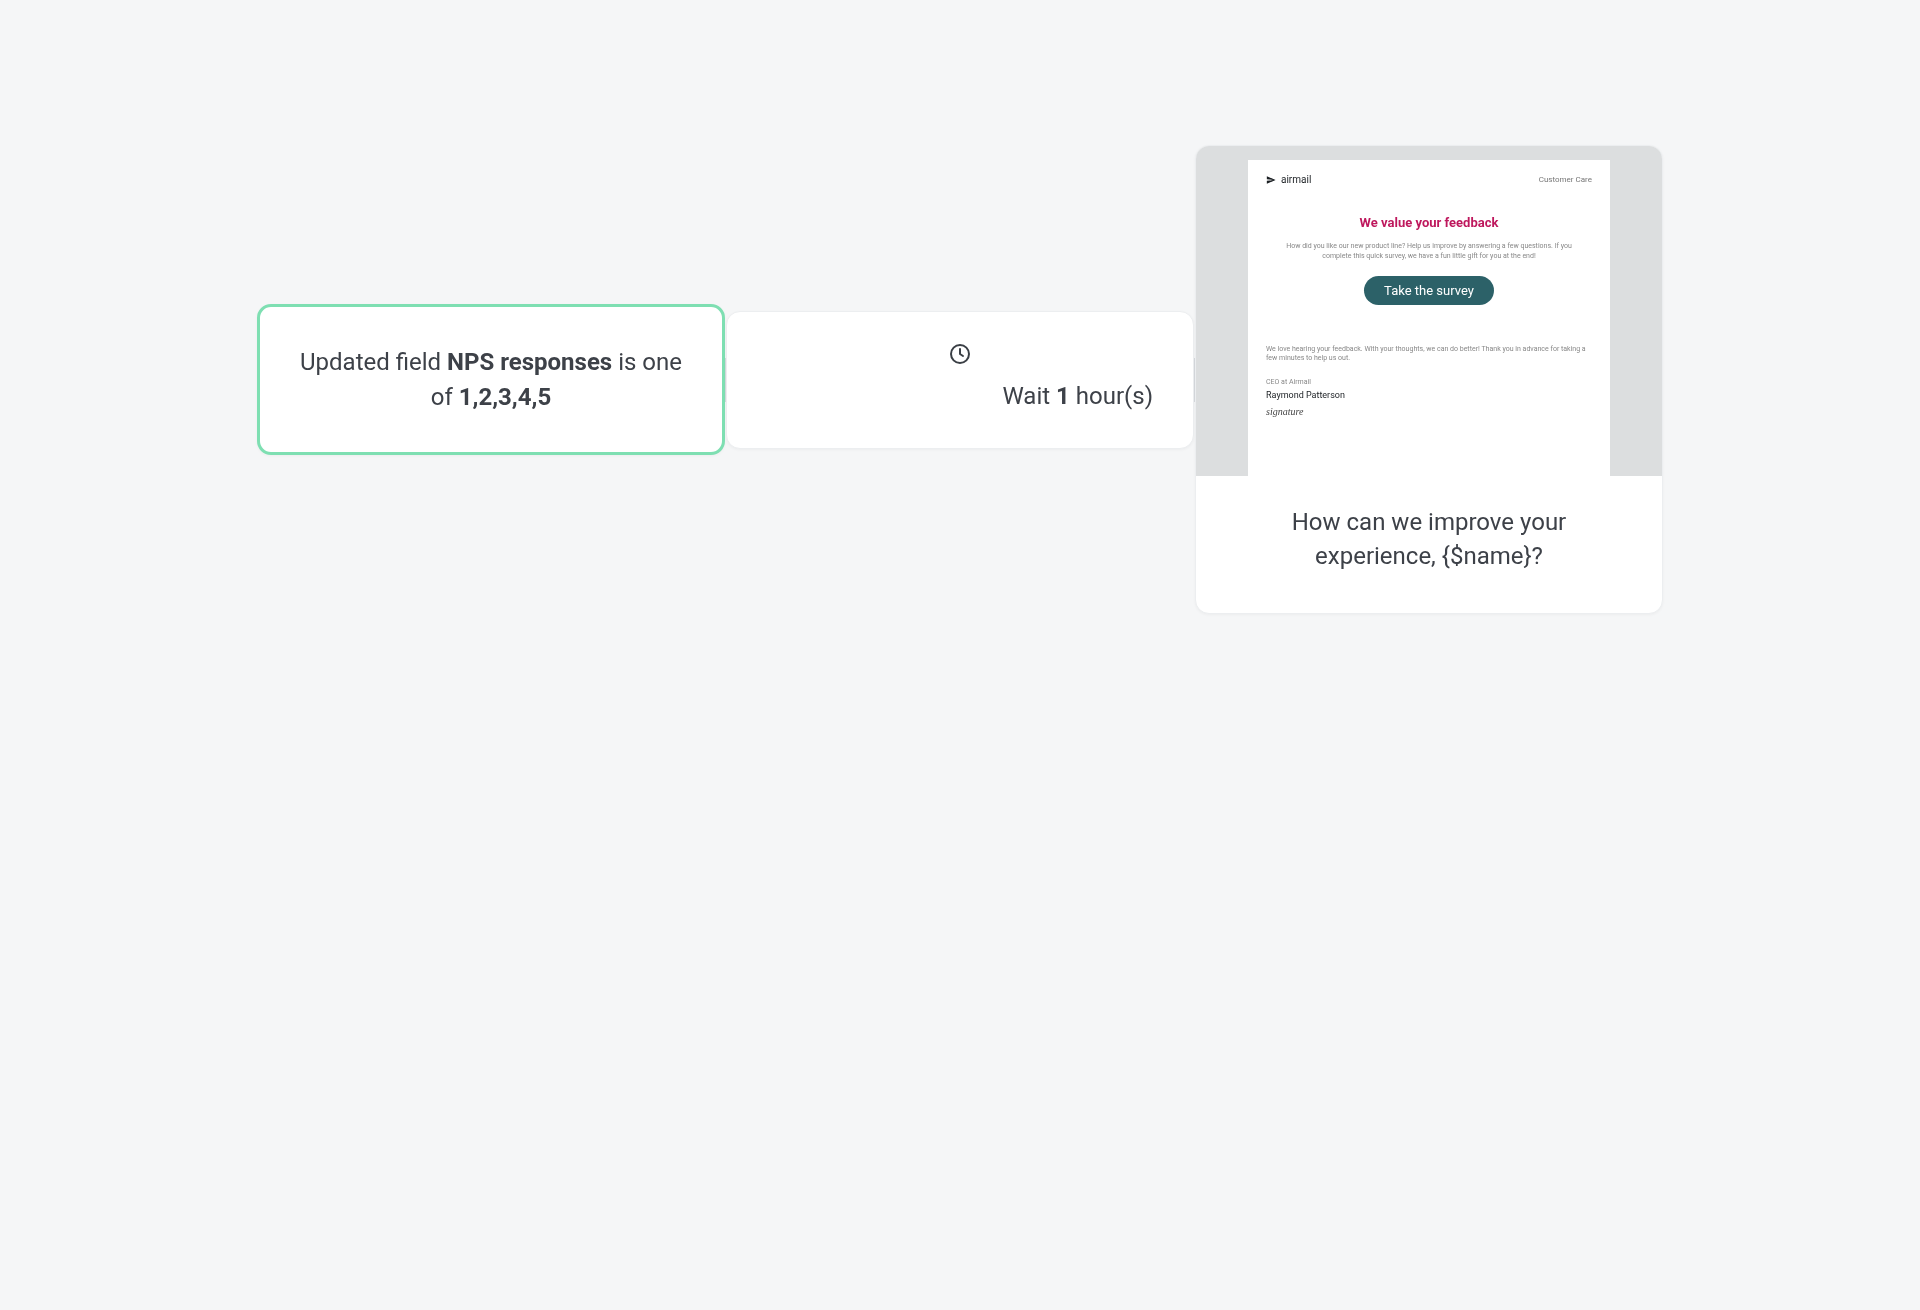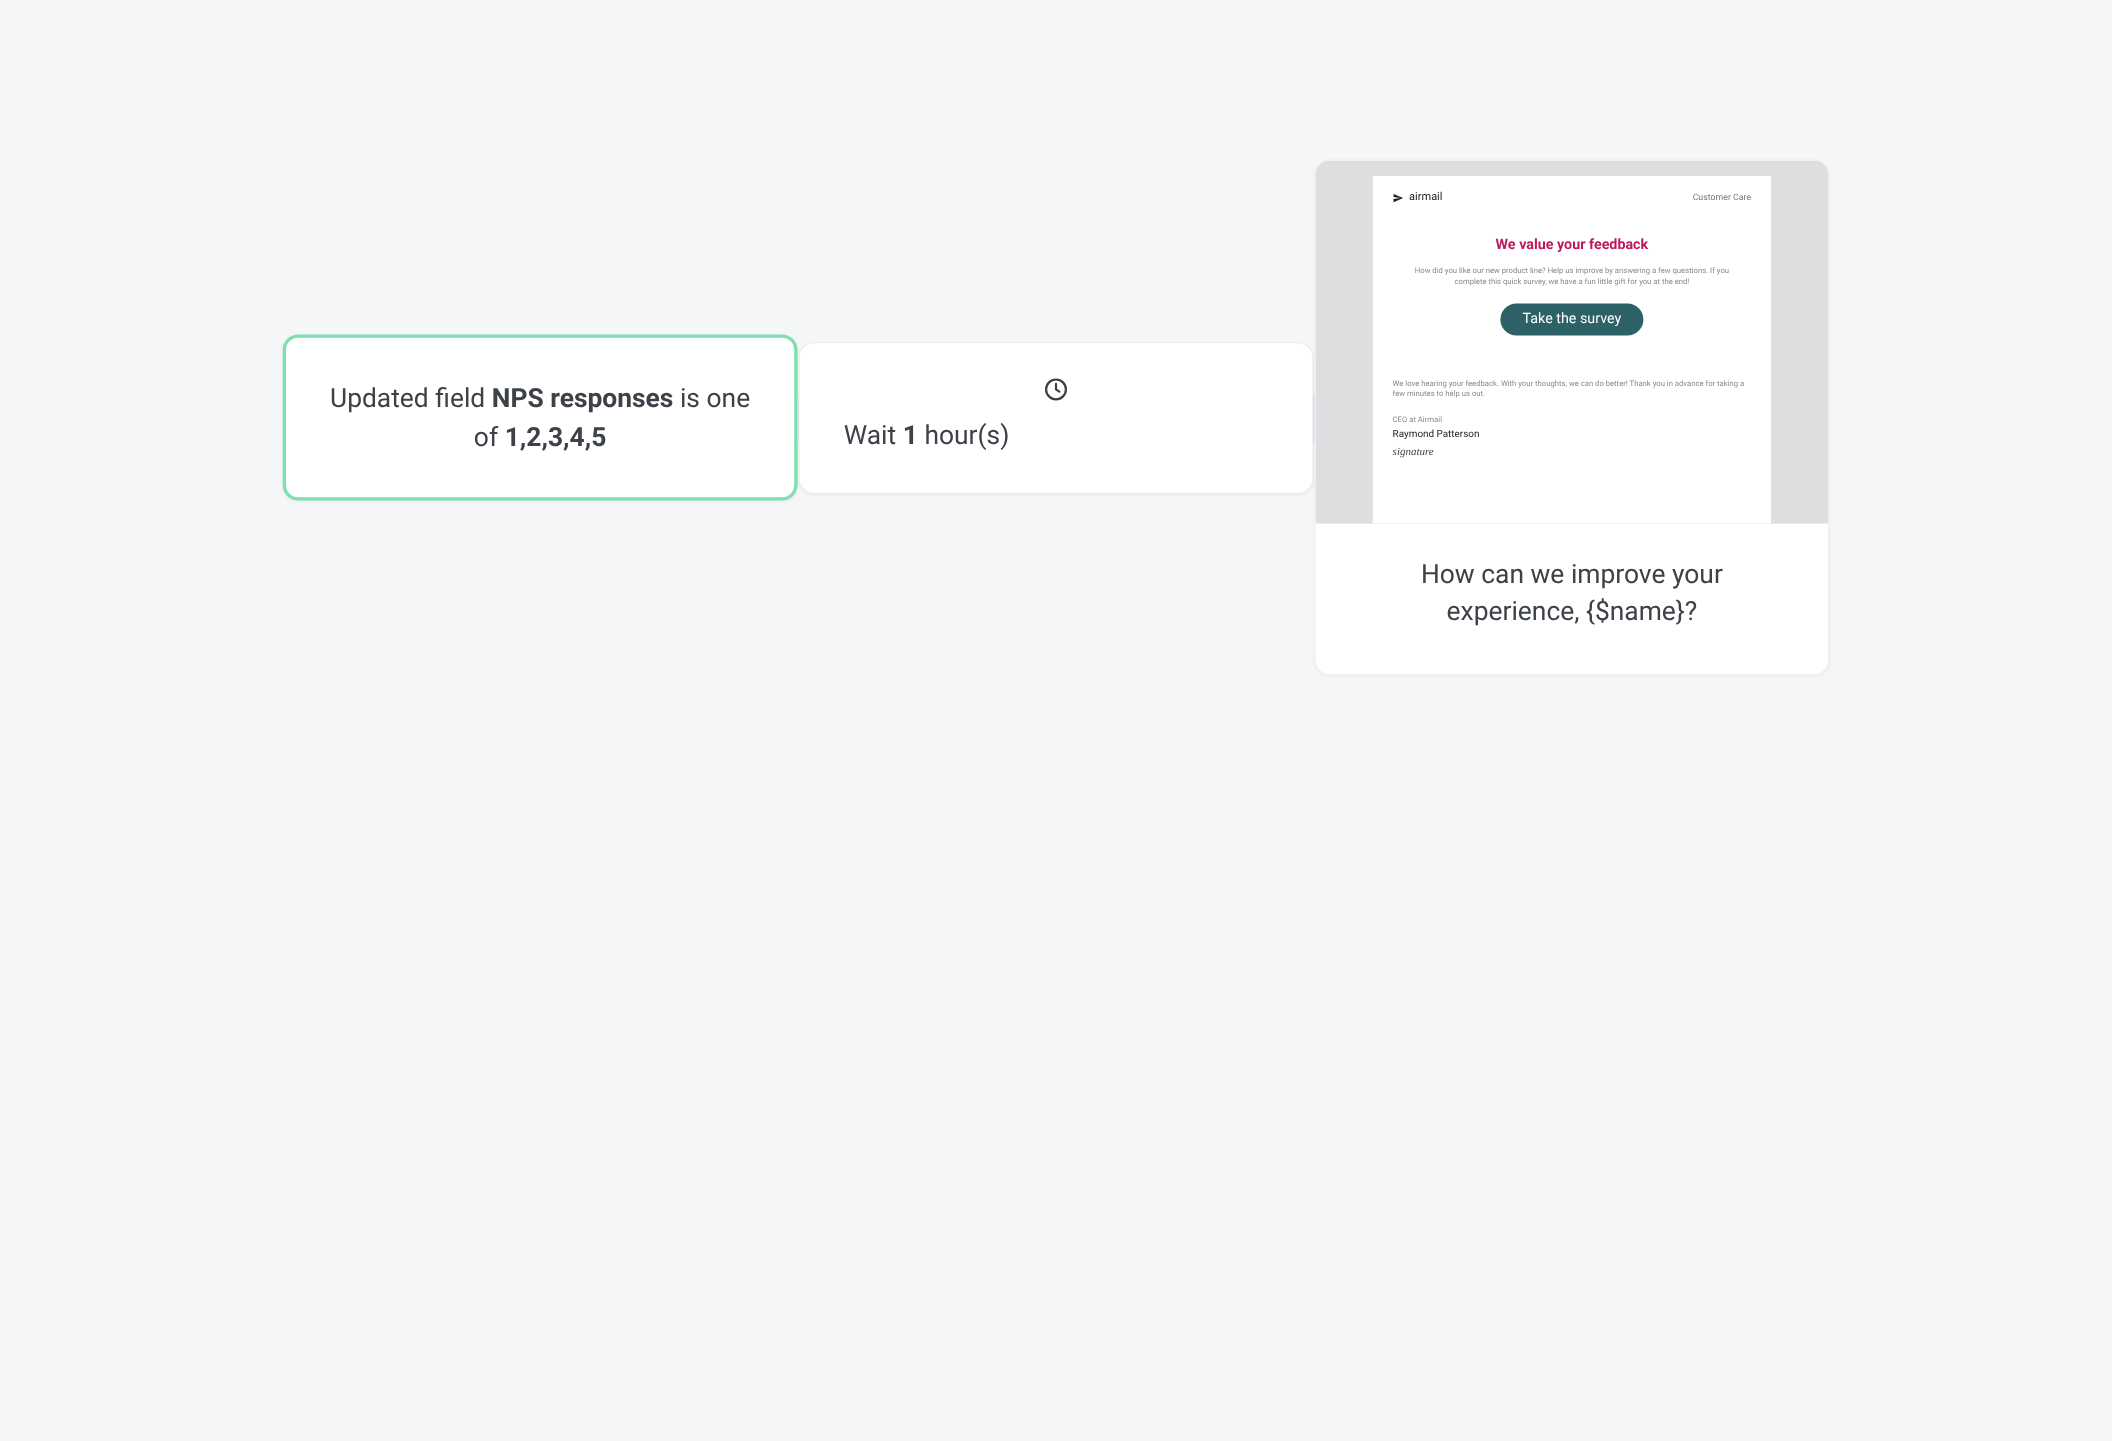--- a/index.html
+++ b/index.html
@@ -38,21 +38,21 @@
   .trigger-card .text b { font-weight: 700; }
   .connector {
     width: 1px;
     height: 44px;
     background: #d5d8dc;
   }
   .wait-card {
     width: 468px;
     border: 1px solid #eceef0;
     padding: 30px 40px 38px;
-    text-align: left;
+    text-align: right;
   }
   .clock-wrap { display:flex; justify-content:center; margin-bottom: 16px; }
   .wait-card .text {
     font-size: 24px;
     color: #3d4148;
     font-weight: 400;
   }
   .wait-card .text b { font-weight: 700; }
   .email-card {
     width: 468px;

